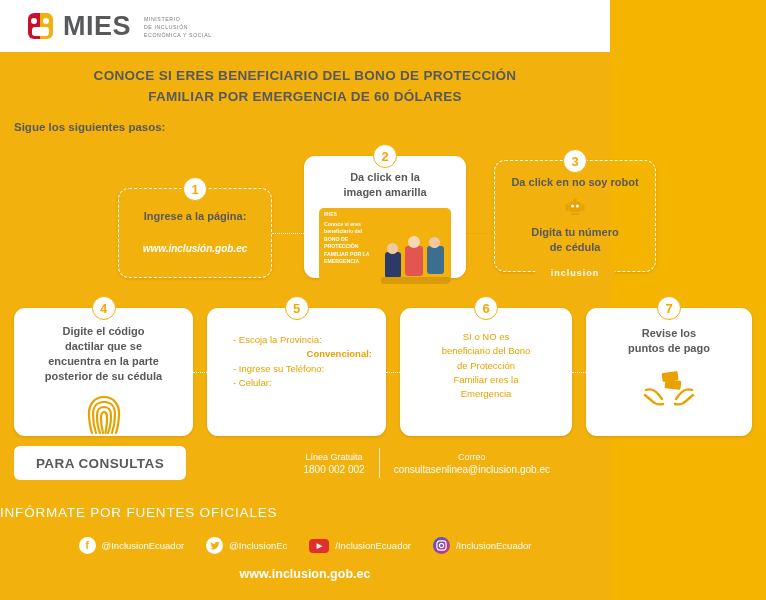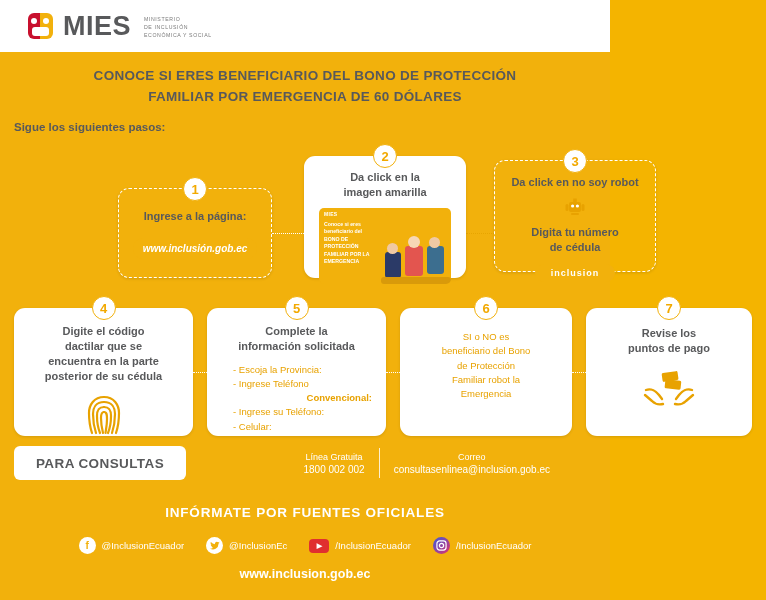--- a/index.html
+++ b/index.html
@@ -122,22 +122,22 @@
     background: #ffffff; border-radius: 6px; height: 34px; width: 172px;
     display: flex; align-items: center; justify-content: center;
     font-size: 13.5px; font-weight: bold; color: #58595B; letter-spacing: .4px;
   }
   .consult-col { color: #ffffff; text-align: center; padding: 0 14px; }
   .consult-col .cc-t { font-size: 9px; }
   .consult-col .cc-v { font-size: 10px; font-weight: normal; margin-top: 2px; }
   .vsep { width: 1px; height: 30px; background: #ffffff; opacity: .8; }
 
   .oficiales {
-    position: absolute; left: 0; right: 0; top: 505px; text-align: center;
-    font-size: 13.5px; font-weight: bold; color: #ffffff; letter-spacing: .8px;
+    position: absolute; left: 0; right: 0; top: 505px; text-align: left;
+    font-size: 13.5px; font-weight: normal; color: #ffffff; letter-spacing: .8px;
   }
   .social-row {
     position: absolute; left: 0; right: 0; top: 537px;
     display: flex; align-items: center; justify-content: center; gap: 22px;
   }
   .social { display: flex; align-items: center; gap: 6px; }
   .social .sname { font-size: 9.5px; color: #ffffff; }
   .ic {
     width: 17px; height: 17px; border-radius: 50%;
     display: flex; align-items: center; justify-content: center;
@@ -270,39 +270,36 @@
             <path d="M20 21 C23 21 23 24 23 28 C23 34 22 38 21.5 42"></path>
           </g>
         </svg>
       </div>
     </div>
   </div>
 
   <div class="card" style="left:207px; top:308px; width:179px; height:128px;">
     <div class="badge">5</div>
     <div style="padding:16px 14px 0;">
-      <div class="card-title" style="white-space:pre-line;">Complete la
-información solicitada</div>
       <div style="margin-top:9px; padding-left:12px;">
         <div class="card-sub" style="text-align:left;">- Escoja la Provincia:</div>
-        <div class="card-sub" style="text-align:left;">- Ingrese Teléfono</div>
         <div class="card-sub" style="text-align:right; padding-left:7px;font-weight:bold;">Convencional:</div>
         <div class="card-sub" style="text-align:left;">- Ingrese su Teléfono:</div>
         <div class="card-sub" style="text-align:left;">- Celular:</div>
       </div>
     </div>
   </div>
 
   <div class="card" style="left:400px; top:308px; width:172px; height:128px;">
     <div class="badge">6</div>
     <div style="padding:16px 12px 0;">
       <div class="card-sub" style="white-space:pre-line; margin-top:6px;">SI o NO es
 beneficiario del Bono
 de Protección
-Familiar robot la
+Familiar eres la
 Emergencia</div>
     </div>
   </div>
 
   <div class="card" style="left:586px; top:308px; width:166px; height:128px;">
     <div class="badge">7</div>
     <div style="padding:18px 10px 0;">
       <div class="card-title" style="white-space:pre-line;">Revise los
 puntos de pago</div>
       <div style="text-align:center; margin-top:12px;">

